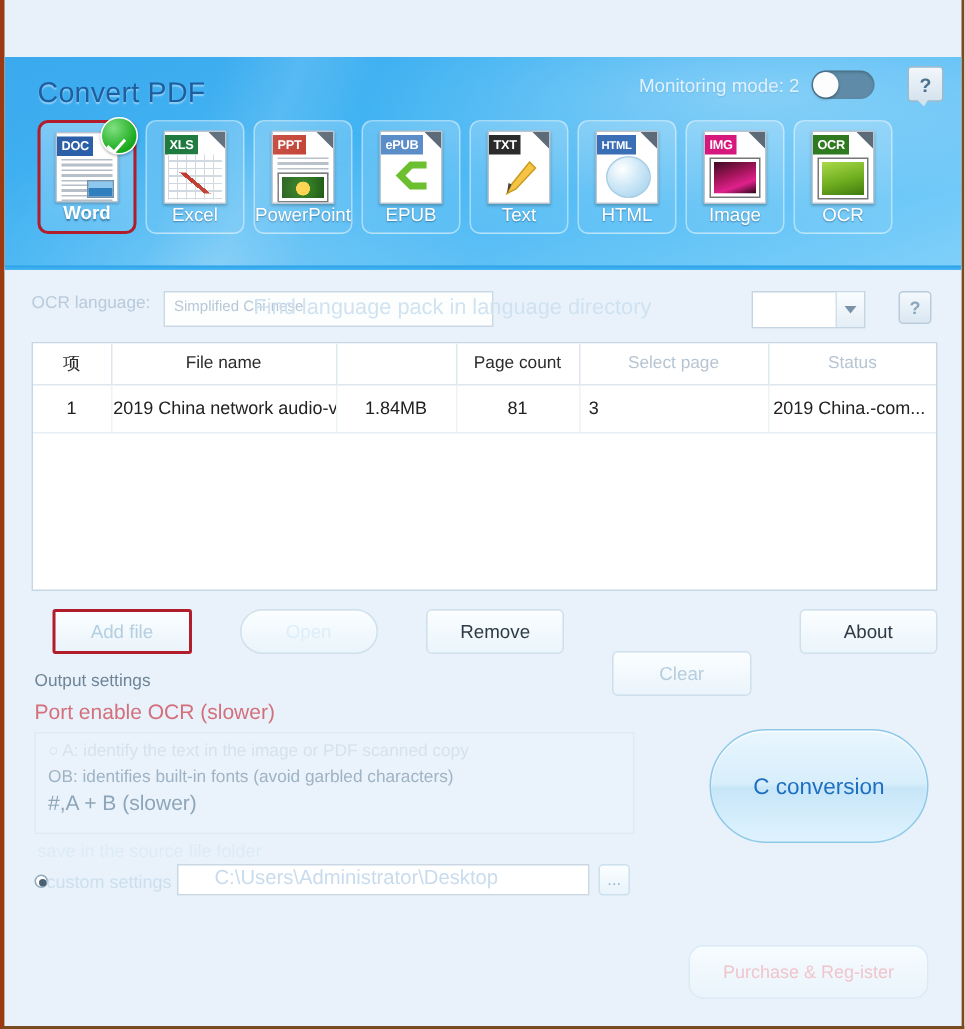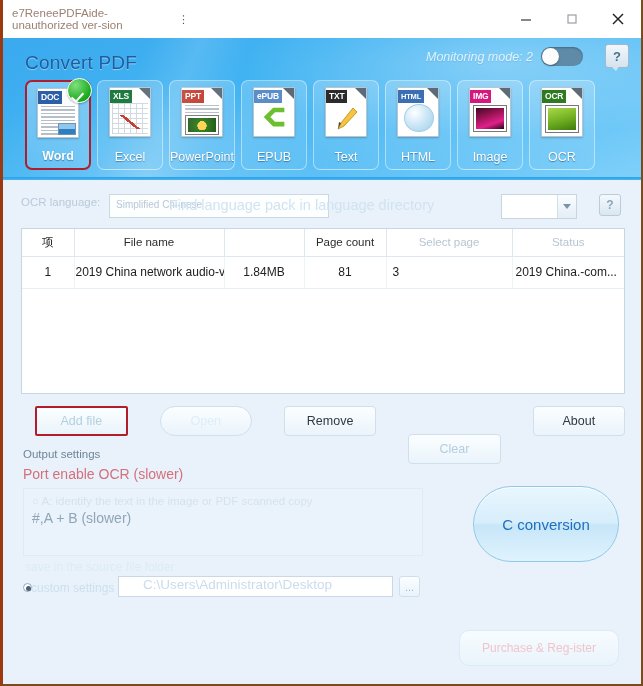--- a/index.html
+++ b/index.html
@@ -60,21 +60,21 @@
     background: linear-gradient(100deg, rgba(255,255,255,0) 40%, rgba(255,255,255,.13) 50%, rgba(255,255,255,0) 60%);
     transform: rotate(12deg);
   }
   .convert-title {
     position: absolute; left: 22px; top: 14px;
     font-size: 19px; color: #1f5e9e; letter-spacing: .2px;
     text-shadow: 0 1px 1px rgba(255,255,255,.45);
   }
   .monitor-wrap {
     position: absolute; right: 58px; top: 9px;
-    display: flex; align-items: center; gap: 8px; font-style: italic;
+    display: flex; align-items: center; gap: 8px;
   }
   .monitor-label {
     font-size: 12.5px; color: #dff2fe;
     text-shadow: 0 1px 1px rgba(0,0,0,.10);
   }
   .toggle {
     width: 42px; height: 19px; border-radius: 10px;
     background: #5f8ba8;
     position: relative;
     box-shadow: inset 0 1px 2px rgba(0,0,0,.25);
@@ -98,21 +98,21 @@
     border-left: 5px solid transparent; border-right: 3px solid transparent;
     border-top: 5px solid #d5e3ee;
   }
 
   
   .tiles {
     position: absolute; left: 22px; top: 42px;
     display: flex; gap: 6px;
   }
   .tile {
-    width: 66px; height: 90px;
+    width: 66px; height: 76px;
     border-radius: 7px;
     background: linear-gradient(180deg, rgba(255,255,255,.20), rgba(255,255,255,.03));
     border: 1px solid rgba(255,255,255,.45);
     display: flex; flex-direction: column; align-items: center;
     padding-top: 6px;
     position: relative;
   }
   .tile.selected {
     border: 2px solid #b11d2b;
     background: linear-gradient(180deg, rgba(255,255,255,.34), rgba(255,255,255,.10));
@@ -408,42 +408,20 @@
     position: absolute; bottom: 24px; left: 140px;
     font-size: 12px; color: #e2eef8; line-height: 14px;
     width: 290px; text-align: center;
   }
 </style>
 </head>
 <body>
 
 <div id="app">
 
-  <div class="titlebar">
-    <div class="title-text">e7ReneePDFAide-unauthorized ver-sion</div>
-    <div class="title-dots">⋮</div>
-    <div class="win-btns">
-      <div class="win-btn">
-        <svg width="14" height="14" viewBox="0 0 14 14" aria-hidden="true">
-            <line x1="2" y1="8" x2="12" y2="8" stroke="#3a3a3a" stroke-width="1.2"></line>
-          </svg>
-      </div>
-      <div class="win-btn">
-        <svg width="14" height="14" viewBox="0 0 14 14" aria-hidden="true">
-            <rect x="3" y="3" width="8" height="8" fill="none" stroke="#9aa0a6" stroke-width="1.2"></rect>
-          </svg>
-      </div>
-      <div class="win-btn">
-        <svg width="16" height="16" viewBox="0 0 16 16" aria-hidden="true">
-            <line x1="3" y1="3" x2="13" y2="13" stroke="#222" stroke-width="1.4"></line>
-            <line x1="13" y1="3" x2="3" y2="13" stroke="#222" stroke-width="1.4"></line>
-          </svg>
-      </div>
-    </div>
-  </div>
 
   <div class="header">
     <div class="convert-title">Convert PDF</div>
 
     <div class="monitor-wrap">
       <span class="monitor-label">Monitoring mode: 2</span>
       <div class="toggle">
           <div class="knob"></div>
         </div>
     </div>
@@ -598,20 +576,21 @@
       <div class="abtn">Remove</div>
       <div class="abtn dim">Clear</div>
       <div class="abtn">About</div>
     </div>
 
     <div class="out-label">Output settings</div>
     <div class="ocr-head">Port enable OCR (slower)</div>
 
     <div class="opt-box">
       <div class="opt a">○ A: identify the text in the image or PDF scanned copy</div>
+      <div class="opt b">OB: identifies built-in fonts (avoid garbled characters)</div>
       <div class="opt c">#,A + B (slower)</div>
     </div>
 
     <div class="savesrc">save in the source file folder</div>
 
     <div class="custom-row">
       <div class="radio-dot"></div>
       <div class="custom-label">custom settings</div>
       <div class="path-input"></div>
       <div class="path-ghost">C:\Users\Administrator\Desktop</div>

